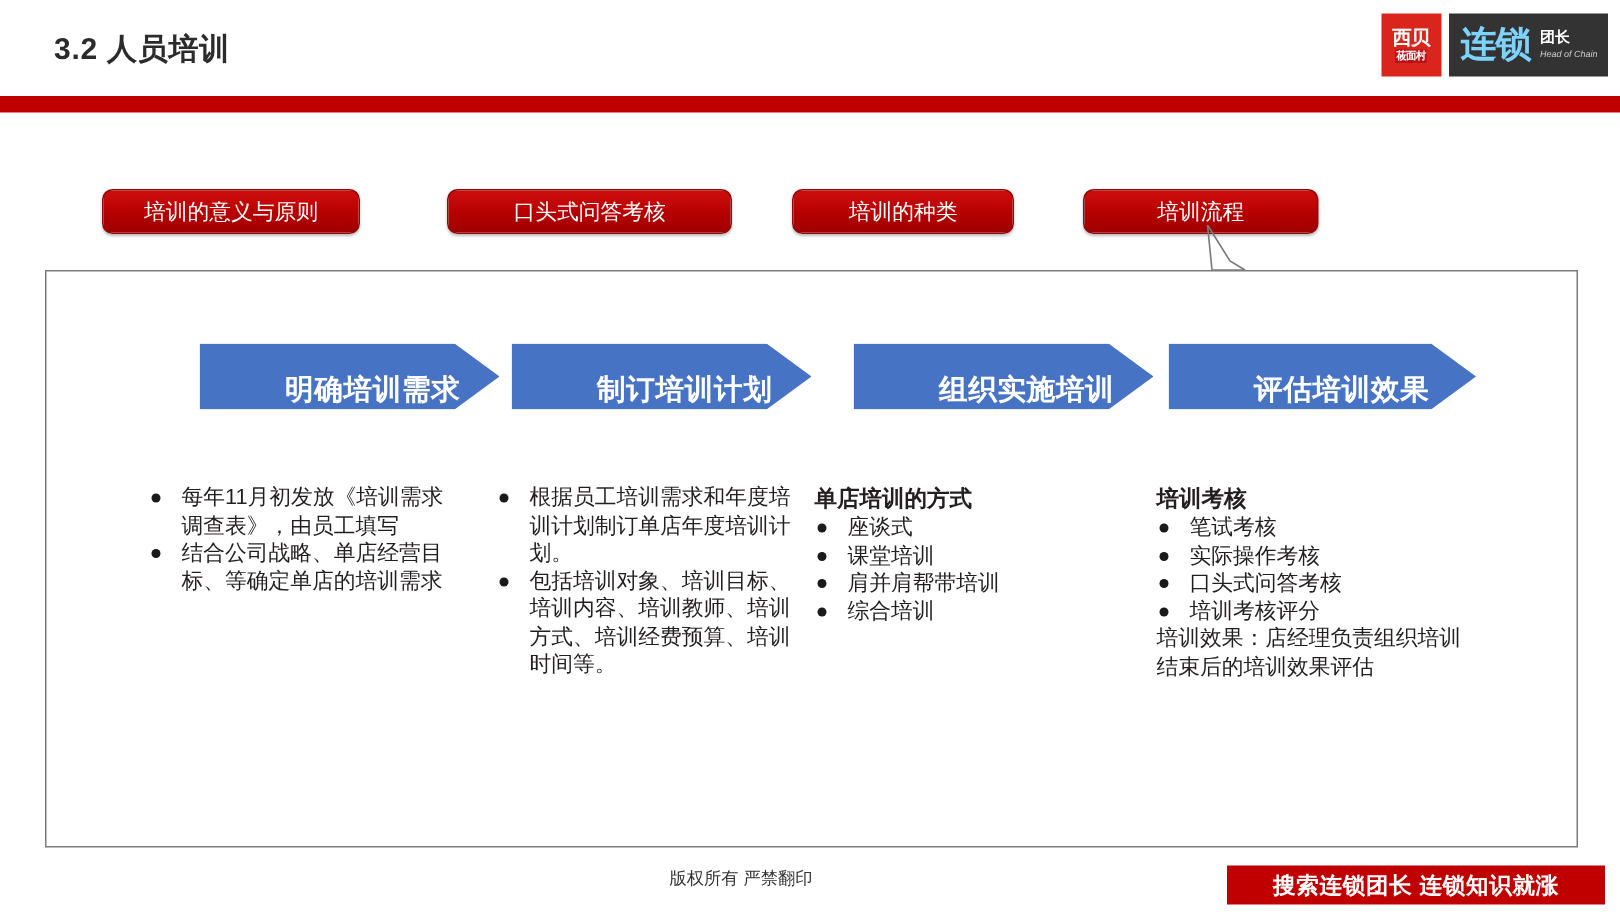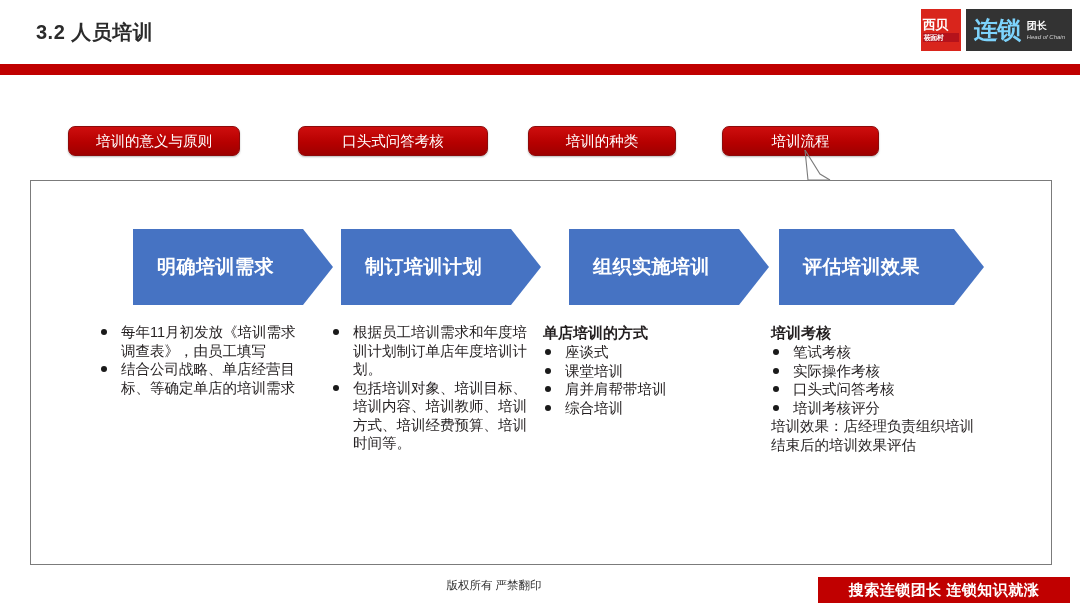--- a/index.html
+++ b/index.html
@@ -45,20 +45,21 @@
     right: 8px; top: 9px;
     height: 42px;
     display: flex;
     align-items: stretch;
   }
   .logo-red {
     background: #d9251c;
     width: 40px;
     display: flex;
     flex-direction: column;
+    align-items: center;
     justify-content: center;
     color: #ffffff;
     padding: 1px 2px;
     box-sizing: border-box;
   }
   .logo-red .lr-top {
     font-size: 13px;
     font-weight: bold;
     line-height: 14px;
     letter-spacing: -0.5px;
@@ -152,30 +153,31 @@
 
   
   #chevron-row {
     position: absolute;
     left: 0; top: 48px;
     width: 1022px; height: 62px;
   }
   .chevron {
     position: absolute;
     top: 0;
-    height: 76px;
+    height: 44px;
     background: #4673c3;
     color: #ffffff;
     font-size: 19px;
     font-weight: bold;
     letter-spacing: 0.5px;
     display: flex;
-    align-items: center;
+    align-items: flex-end;
     box-sizing: border-box;
     clip-path: polygon(0 0, calc(100% - 30px) 0, 100% 50%, calc(100% - 30px) 100%, 0 100%);
+    padding-left: 33px;
   }
   .chevron > span { margin-left: 24px; }
 
   
   #columns {
     position: absolute;
     left: 0; top: 142px;
     width: 1022px;
   }
   .col {

